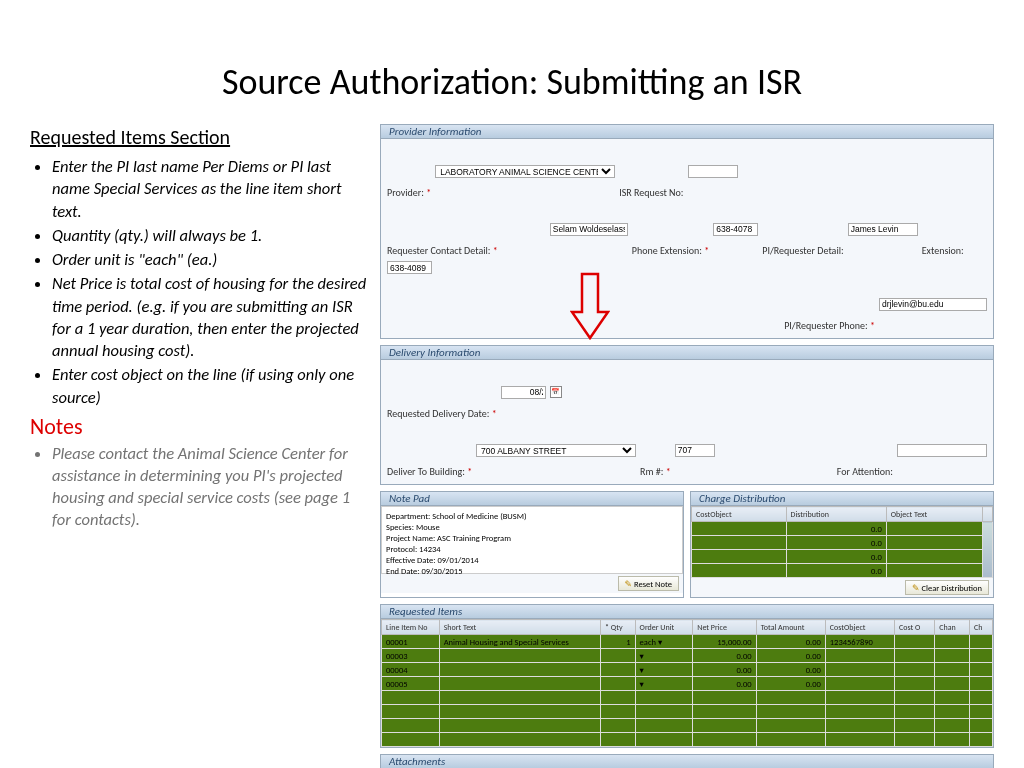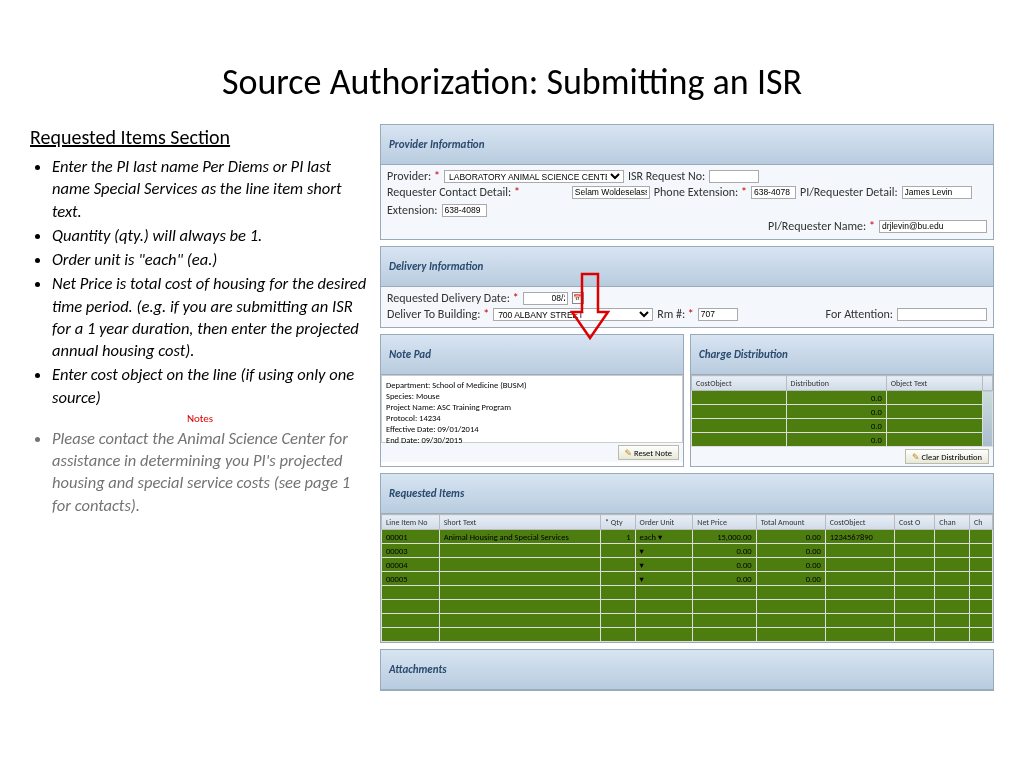--- a/index.html
+++ b/index.html
@@ -3,28 +3,28 @@
 <meta charset="utf-8">
 <style>
 * { box-sizing: border-box; margin: 0; padding: 0; }
 body { font-family: Calibri, Arial, sans-serif; background: #fff; width: 1024px; height: 768px; overflow: hidden; position: relative; }
 .slide-title { font-size: 36px; font-weight: 400; text-align: center; padding: 60px 40px 20px; color: #000; }
 .content { display: flex; padding: 0 30px; gap: 10px; }
 .left { width: 340px; font-size: 16.5px; line-height: 1.35; }
 .section-head { font-size: 20px; text-decoration: underline; margin-bottom: 4px; }
 .left ul { list-style: disc; padding-left: 22px; }
 .left li { margin-bottom: 2px; font-style: italic; }
-.notes-head { color: #d00; margin-top: 4px; font-size: 11px; text-align: center; }
+.notes-head { color: #d00; margin-top: 4px; font-size: 22px; }
 .notes-list { color: #737373; }
 .right { flex: 1; position: relative; }
 .panel { border: 1px solid #9ab; margin-bottom: 6px; font-size: 9px; }
-.panel-head { background: linear-gradient(#d8e4f2, #b8ccdf); padding: 13px 8px; font-weight: bold; font-style: italic; color: #2a4a6e; font-size: 11px; border-bottom: 1px solid #9ab; }
+.panel-head { background: linear-gradient(#d8e4f2, #b8ccdf); padding: 0 8px; font-weight: normal; font-style: italic; color: #2a4a6e; font-size: 11px; border-bottom: 1px solid #9ab; }
 .panel-body { padding: 4px 6px; background: #f4f7fb; }
 .frow { display: flex; align-items: center; gap: 4px; margin-bottom: 2px; flex-wrap: wrap; }
-.lbl { color: #333; font-size: 12px; white-space: nowrap; }
+.lbl { color: #333; font-size: 10px; white-space: nowrap; margin-top: 43px; }
 .req { color: #c00; }
 .inp { border: 1px solid #aaa; background: #fff; height: 13px; font-size: 8.5px; padding: 0 2px; }
 .sel { border: 1px solid #aaa; background: #fff; height: 13px; font-size: 8.5px; }
 .two-col { display: flex; gap: 6px; }
 .two-col > div { flex: 1; }
 .notepad-text { background: #fff; border: 1px solid #ccc; padding: 4px; font-size: 8.5px; line-height: 1.3; height: 68px; }
 .btn-small { background: linear-gradient(#fefefe,#e8e8d8); border: 1px solid #bba; font-size: 8.5px; padding: 1px 6px; cursor: pointer; display: inline-flex; align-items: center; gap: 2px; }
 .pencil { color: #b80; font-size: 9px; }
 .tbl { width: 100%; border-collapse: collapse; font-size: 8.5px; background: #4d7c0f; }
 .tbl th { background: linear-gradient(#e8eef6,#d0dce8); border: 1px solid #bbb; padding: 2px 4px; font-weight: normal; color: #333; font-size: 8px; text-align: left; }
@@ -72,21 +72,21 @@
           <span class="lbl"><span>Requester Contact Detail:</span> <span class="req">*</span></span>
           <input class="inp" style="width: 78px; margin-left: 48px;" value="Selam Woldeselassie">
           <span class="lbl"><span>Phone Extension:</span> <span class="req">*</span></span>
           <input class="inp" style="width: 45px;" value="638-4078">
           <span class="lbl">PI/Requester Detail:</span>
           <input class="inp" style="width: 70px;" value="James Levin">
           <span class="lbl">Extension:</span>
           <input class="inp" style="width: 45px;" value="638-4089">
         </div>
         <div class="frow" style="justify-content:flex-end">
-          <span class="lbl"><span>PI/Requester Name:</span> <span class="req">*</span></span>
+          <span class="lbl"><span>PI/Requester Phone:</span> <span class="req">*</span></span>
           <input class="inp" style="width: 108px;" value="drjlevin@bu.edu">
         </div>
       </div>
     </div>
 
     <div class="panel">
       <div class="panel-head">Delivery Information</div>
       <div class="panel-body">
         <div class="frow">
           <span class="lbl"><span>Requested Delivery Date:</span> <span class="req">*</span></span>

